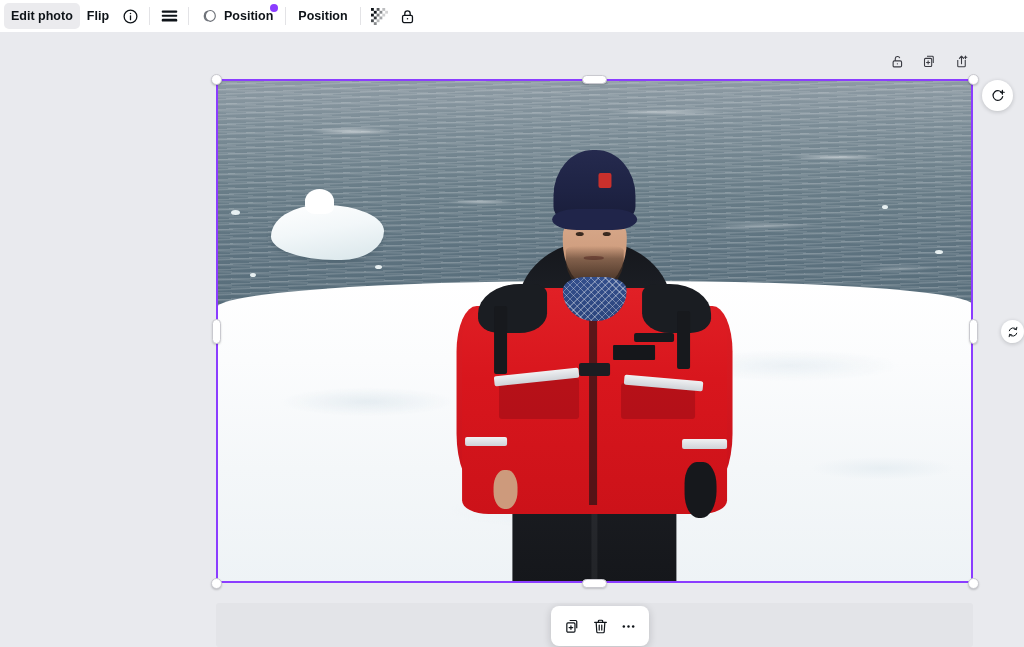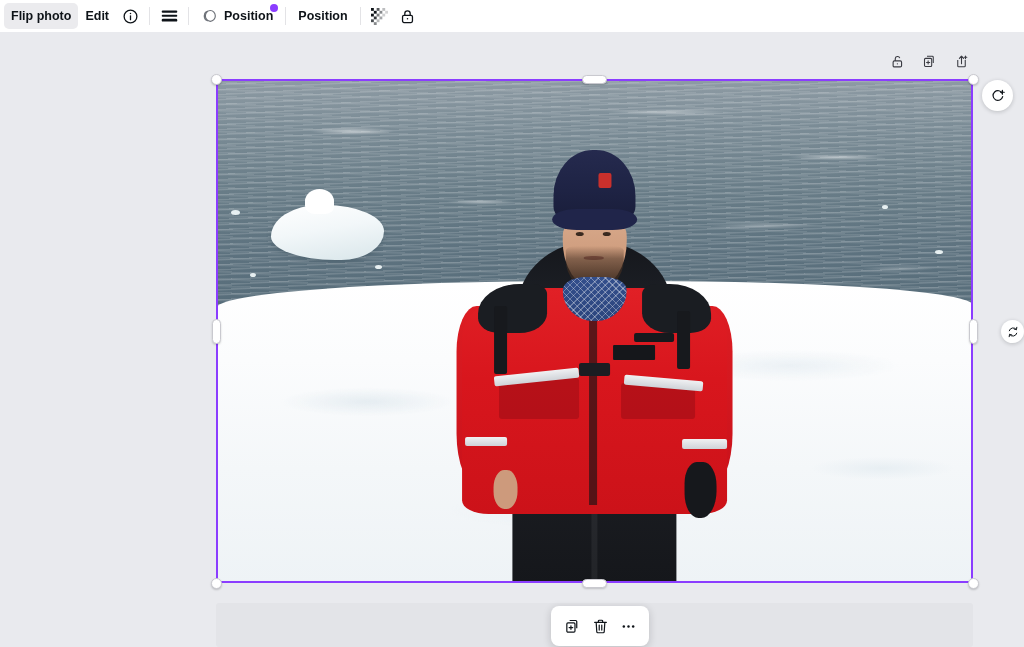--- a/index.html
+++ b/index.html
@@ -526,25 +526,25 @@
   svg { display: block; }
 </style>
 </head>
 <body>
 
 <div id="app">
 
   <div class="toolbar">
 
     <button class="tb-btn active">
-      <span>Flip photo</span>
+      <span>Edit photo</span>
     </button>
 
     <button class="tb-btn">
-      <span>Edit</span>
+      <span>Flip</span>
     </button>
 
     <button class="tb-icon-btn">
       <span>
         <svg width="17" height="17" viewBox="0 0 24 24" fill="none" stroke="#0e1318" stroke-width="1.8">
           <circle cx="12" cy="12" r="9"></circle>
           <line x1="12" y1="11" x2="12" y2="16.5" stroke-linecap="round"></line>
           <circle cx="12" cy="7.6" r="1.05" fill="#0e1318" stroke="none"></circle>
         </svg>
       </span>

